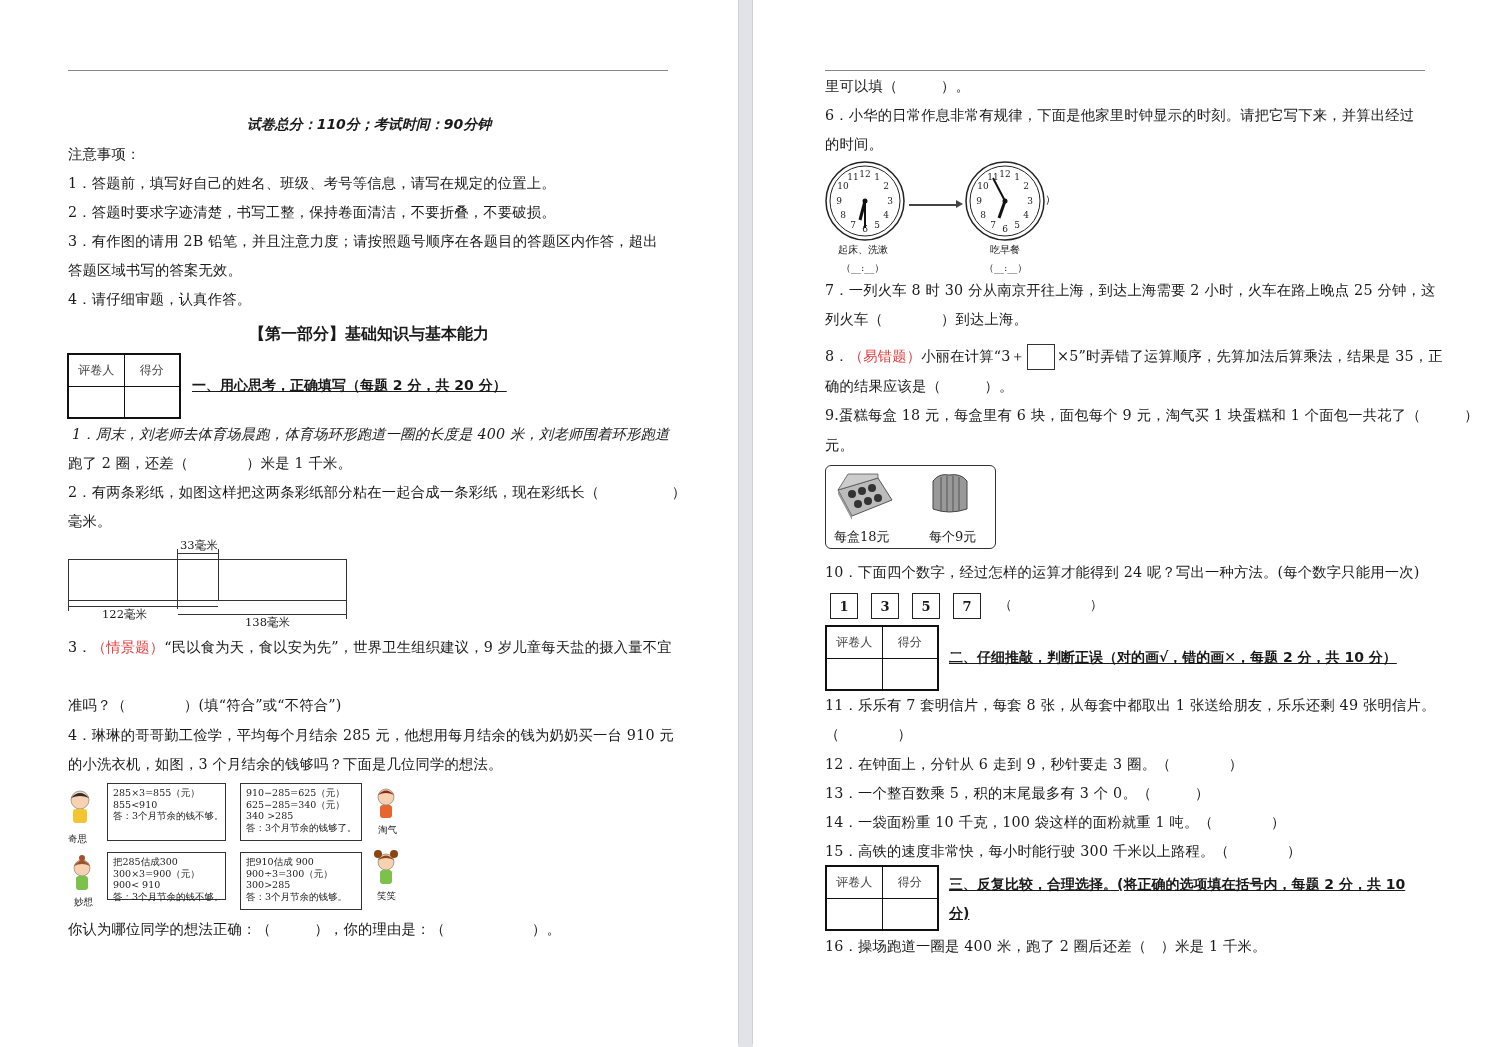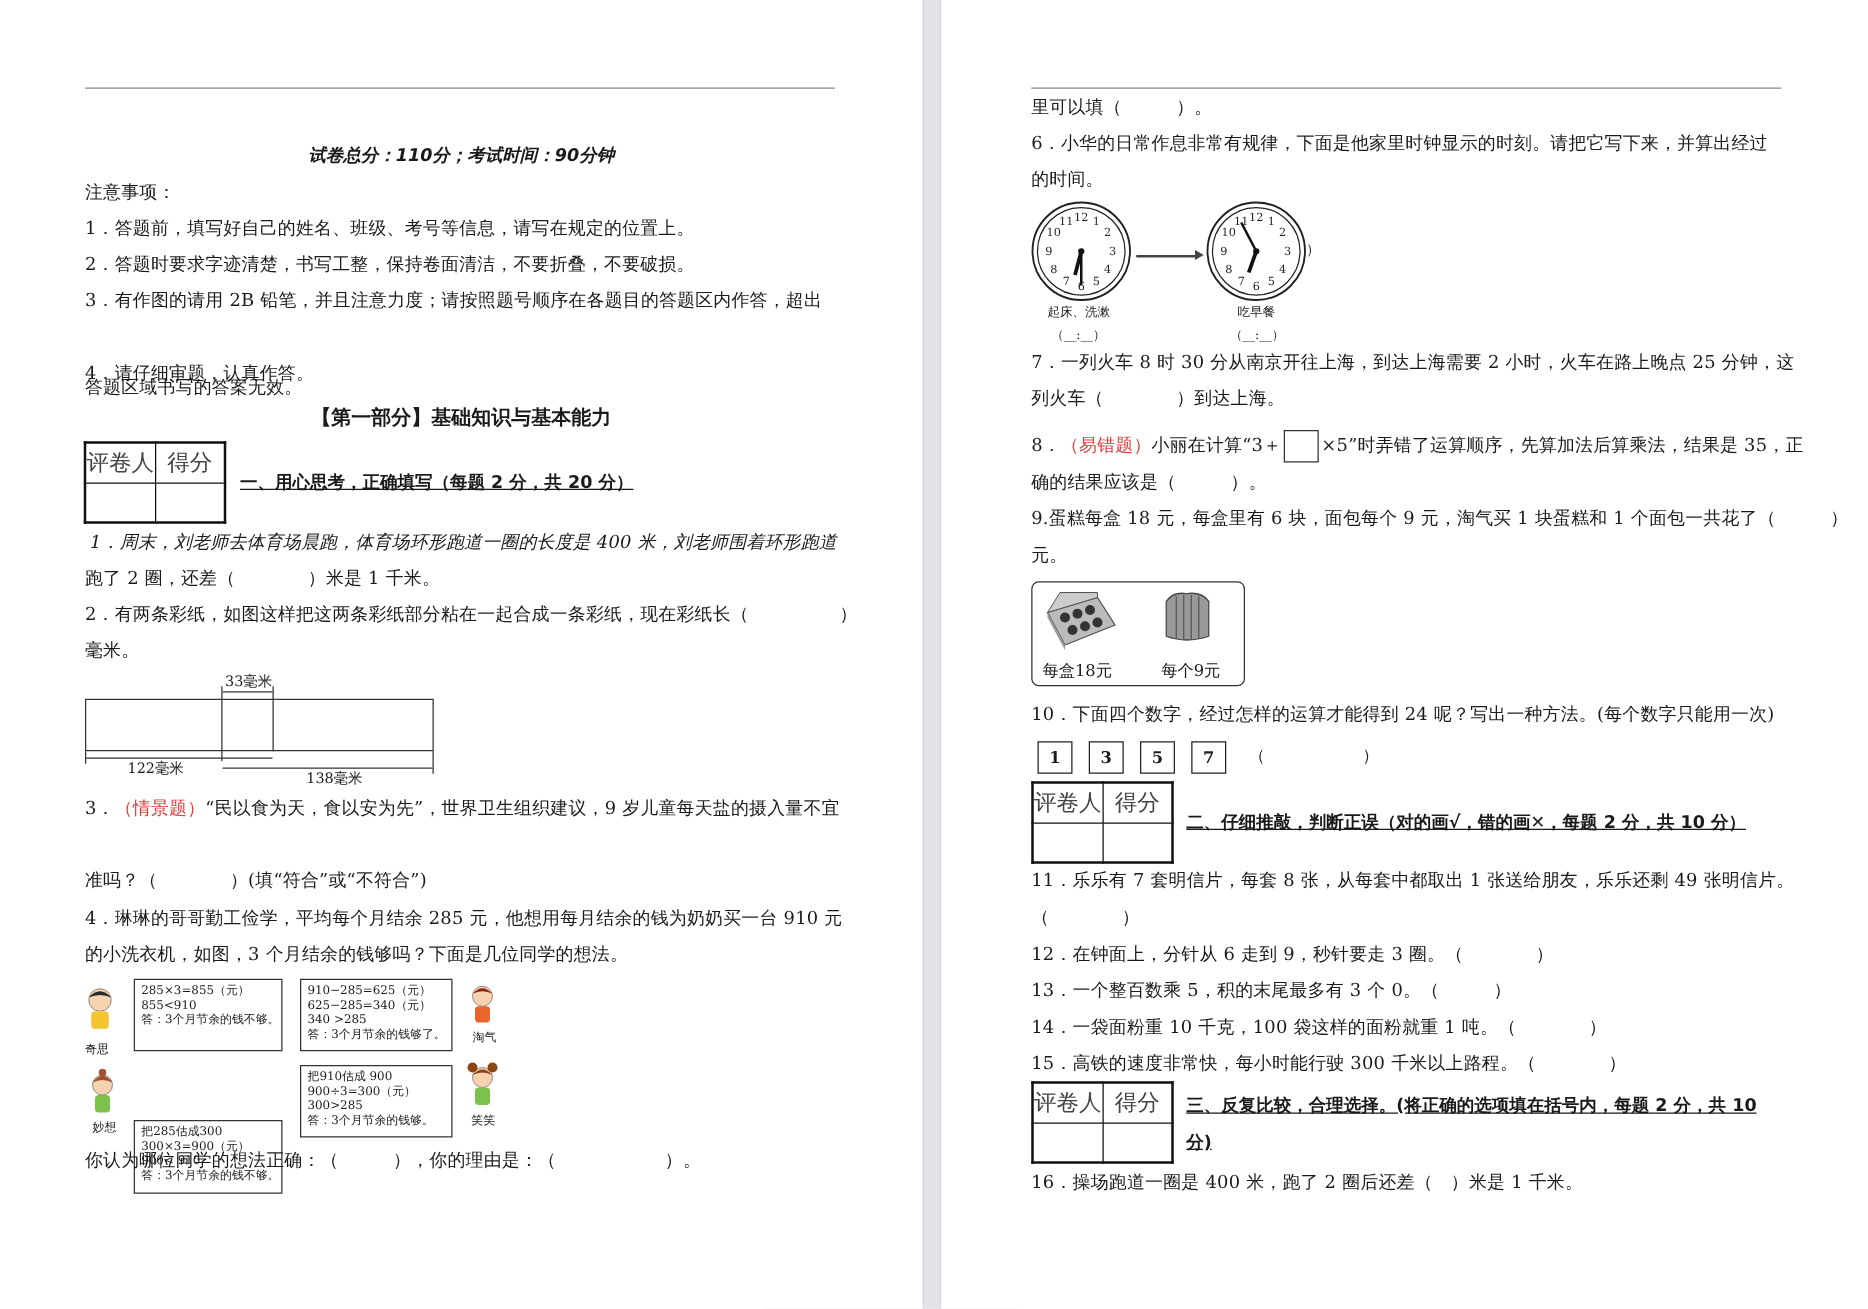--- a/index.html
+++ b/index.html
@@ -12,21 +12,21 @@
   .bottom-line { position: absolute; left: 0; top: 1044px; width: 1494px; height: 3px; background: #e1e3e8; }
   .rule { position: absolute; height: 1px; background: #888; }
   .abs { position: absolute; white-space: nowrap; }
   .line { position: absolute; font-size: 14.3px; line-height: 18px; white-space: nowrap; letter-spacing: 0.2px; }
   .title { font-family: "DejaVu Sans", "Liberation Sans", sans-serif; font-weight: bold; font-size: 19px; }
   .subtitle { font-family: "DejaVu Sans", "Liberation Sans", sans-serif; font-weight: bold; font-size: 14px; }
   .section-title { font-family: "DejaVu Sans", "Liberation Sans", sans-serif; font-weight: bold; font-size: 16px; }
   .heading { font-family: "DejaVu Sans", "Liberation Sans", sans-serif; font-weight: bold; font-size: 14px; white-space: nowrap; text-decoration: underline; }
   .red { color: #e03c3c; }
   table.score { position: absolute; border-collapse: collapse; border: 2px solid #111; }
-  table.score td { border: 1px solid #111; width: 56px; height: 32px; text-align: center; font-size: 18px; color: #444; }
+  table.score td { border: 1px solid #111; width: 56px; height: 32px; text-align: center; font-size: 12px; color: #444; }
   .diagram-box { position: absolute; border: 1px solid #333; }
   .small { font-size: 11.5px; }
   .bubble { position: absolute; border: 1px solid #333; background: #fff; font-size: 9.5px; line-height: 11.5px; padding: 3px 5px; white-space: nowrap; }
   .numbox { position: absolute; width: 28px; height: 26px; border: 1.5px solid #222; font-weight: bold; font-size: 13px; display: flex; align-items: center; justify-content: center; }
   .inline-box { display: inline-block; width: 28px; height: 26px; border: 1px solid #333; vertical-align: middle; margin: 0 2px; }
   .food-box { position: absolute; border: 1px solid #333; border-radius: 6px; }
   .kid-name { position: absolute; font-size: 9.5px; }
 </style>
 </head>
 <body>
@@ -36,21 +36,21 @@
 
 <div class="page" id="page-left">
   <div class="rule" style="left:68px; top:70px; width:600px;"></div>
 
   <div class="abs subtitle" style="left:0; width:738px; top:116px; text-align:center;font-style:italic;">试卷总分：110分；考试时间：90分钟</div>
 
   <div class="line" style="left:68px; top:145px;">注意事项：</div>
   <div class="line" style="left:68px; top:174px;">1．答题前，填写好自己的姓名、班级、考号等信息，请写在规定的位置上。</div>
   <div class="line" style="left:68px; top:203px;">2．答题时要求字迹清楚，书写工整，保持卷面清洁，不要折叠，不要破损。</div>
   <div class="line" style="left:68px; top:232px;">3．有作图的请用 2B 铅笔，并且注意力度；请按照题号顺序在各题目的答题区内作答，超出</div>
-  <div class="line" style="left:68px; top:261px;margin-top:40px;">答题区域书写的答案无效。</div>
+  <div class="line" style="left:68px; top:261px;">答题区域书写的答案无效。</div>
   <div class="line" style="left:68px; top:290px;">4．请仔细审题，认真作答。</div>
 
   <div class="abs section-title" style="left:0; width:738px; top:324px; text-align:center;">【第一部分】基础知识与基本能力</div>
 
   <table class="score" style="left:67px; top:353px;">
     <tbody>
         <tr>
           <td>评卷人</td>
           <td>得分</td>
         </tr>
@@ -115,21 +115,21 @@
     </svg>
     <div class="kid-name" style="left:378px; top:824px;">淘气</div>
 
     <svg class="abs" style="left:68px; top:855px;" width="28" height="40">
       <circle cx="14" cy="13" r="8" fill="#f6d2b0" stroke="#555" stroke-width="0.5"></circle>
       <path d="M6 11 Q14 0 22 11 Q14 7 6 11Z" fill="#a0522d"></path>
       <circle cx="14" cy="3" r="3" fill="#a0522d"></circle>
       <rect x="8" y="21" width="12" height="14" rx="3" fill="#7cc24a"></rect>
     </svg>
     <div class="kid-name" style="left:74px; top:896px;">妙想</div>
-    <div class="bubble" style="left:107px; top:896px; width:119px; height:59px;">
+    <div class="bubble" style="left:107px; top:852px; width:119px; height:48px;">
       <div>把285估成300</div>
       <div>300×3=900（元）</div>
       <div>900&lt; 910</div>
       <div>答：3个月节余的钱不够。</div>
     </div>
 
     <div class="bubble" style="left:240px; top:852px; width:122px; height:58px;">
       <div>把910估成 900</div>
       <div>900÷3=300（元）</div>
       <div>300&gt;285</div>

